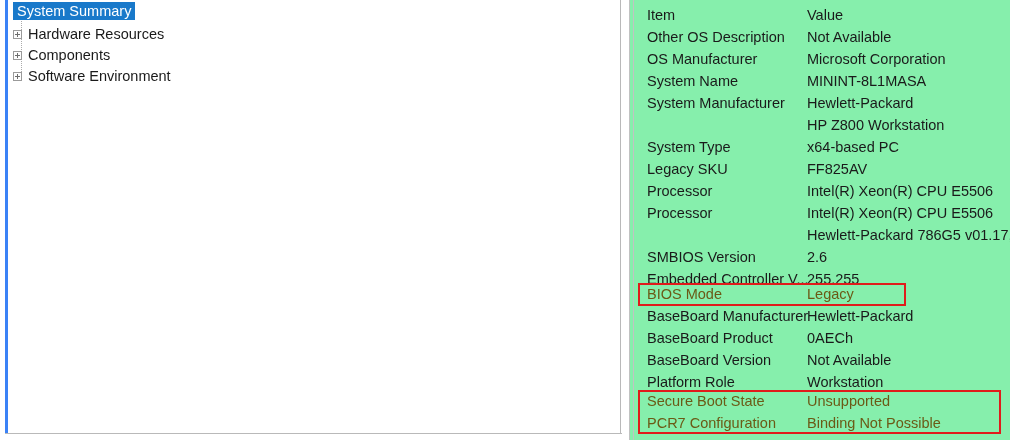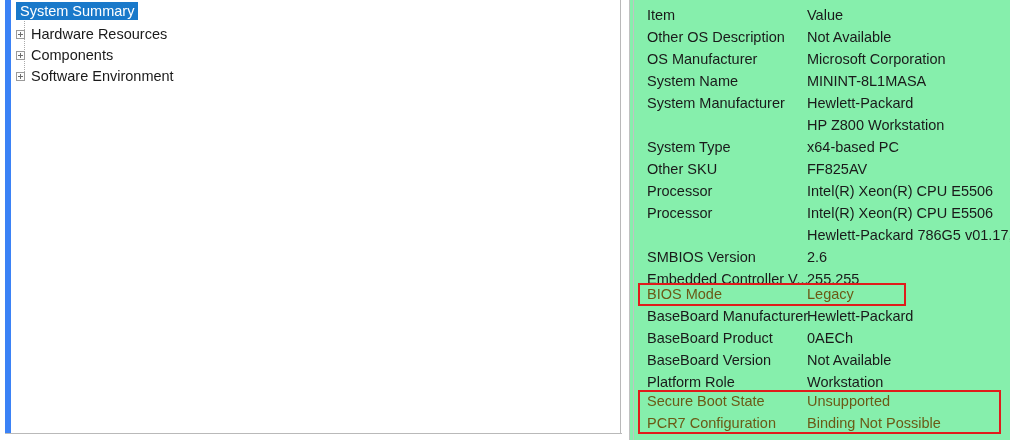--- a/index.html
+++ b/index.html
@@ -17,21 +17,21 @@
   }
 
   
   #tree-panel {
     position: absolute;
     left: 5px;
     top: 0px;
     width: 616px;
     height: 434px;
     background: #ffffff;
-    border-left: 6px solid #3b82f6;
+    border-left: 3px solid #3b82f6;
     border-right: 1px solid #b9b9b9;
     border-bottom: 1px solid #b9b9b9;
     box-sizing: border-box;
   }
   .tree-root {
     position: absolute;
     left: 5px;
     top: 2px;
     height: 18px;
     line-height: 18px;
@@ -222,21 +222,21 @@
       <span class="lv-value">Hewlett-Packard</span>
     </div>
     <div class="lv-row" style="top:114px;">
       <span class="lv-value">HP Z800 Workstation</span>
     </div>
     <div class="lv-row" style="top:136px;">
       <span class="lv-item">System Type</span>
       <span class="lv-value">x64-based PC</span>
     </div>
     <div class="lv-row" style="top:158px;">
-      <span class="lv-item">Other SKU</span>
+      <span class="lv-item">Legacy SKU</span>
       <span class="lv-value">FF825AV</span>
     </div>
     <div class="lv-row" style="top:180px;">
       <span class="lv-item">Processor</span>
       <span class="lv-value">Intel(R) Xeon(R) CPU          E5506</span>
     </div>
     <div class="lv-row" style="top:202px;">
       <span class="lv-item">Processor</span>
       <span class="lv-value">Intel(R) Xeon(R) CPU          E5506</span>
     </div>

